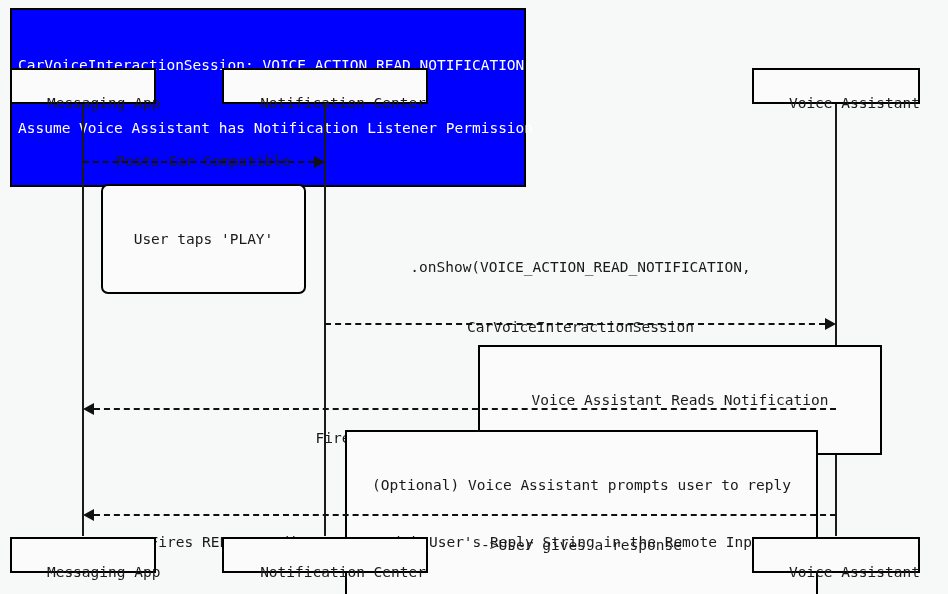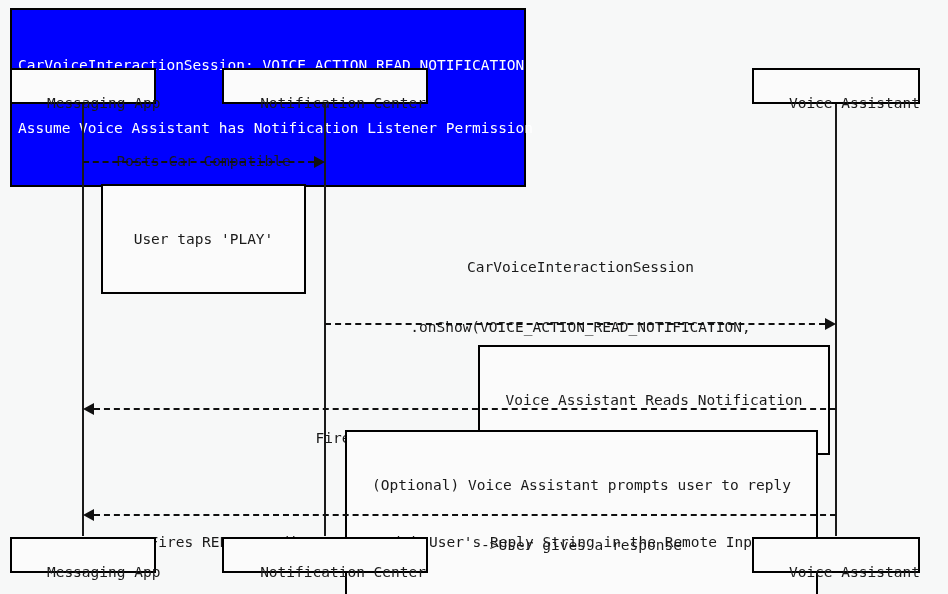--- a/index.html
+++ b/index.html
@@ -123,34 +123,34 @@
     <span>Voice Assistant</span>
   </div>
 
   <div class="msg-label" style="left:82px; top:111px; width:243px;">
     <span class="note-line">Posts Car Compatible</span>
     <span class="note-line">Messaging Notification</span>
   </div>
   <div class="msg-line" style="left:83px; top:161px; width:231px;"></div>
   <div class="arrow-head right" style="left:314px; top:156px;"></div>
 
-  <div class="note-box" style="left:101px; top:184px; width:205px;">
+  <div class="note-box" style="left:101px; top:184px; width:205px;border-radius:7px;">
     <span class="note-line">User taps 'PLAY'</span>
   </div>
 
   <div class="msg-label" style="left:325px; top:217px; width:511px;">
+    <span class="note-line">.onShow(VOICE_ACTION_READ_NOTIFICATION,</span>
     <span class="note-line">CarVoiceInteractionSession</span>
-    <span class="note-line">.onShow(VOICE_ACTION_READ_NOTIFICATION,</span>
     <span class="note-line">Bundle payload,</span>
     <span class="note-line">VoiceInteractionSession.SHOW_SOURCE_NOTIFICATION)</span>
   </div>
   <div class="msg-line" style="left:325px; top:323px; width:500px;"></div>
   <div class="arrow-head right" style="left:825px; top:318px;"></div>
 
-  <div class="note-box" style="left:478px; top:345px; width:352px;">
+  <div class="note-box" style="left:478px; top:345px; width:404px;">
     <span class="note-line">Voice Assistant Reads Notification</span>
   </div>
 
   <div class="msg-label" style="left:83px; top:388px; width:753px;">
     <span class="note-line">Fires MARK_AS_READ Pending Intent</span>
   </div>
   <div class="msg-line" style="left:94px; top:408px; width:742px;"></div>
   <div class="arrow-head left" style="left:83px; top:403px;"></div>
 
   <div class="note-box" style="left:345px; top:430px; width:473px;">

